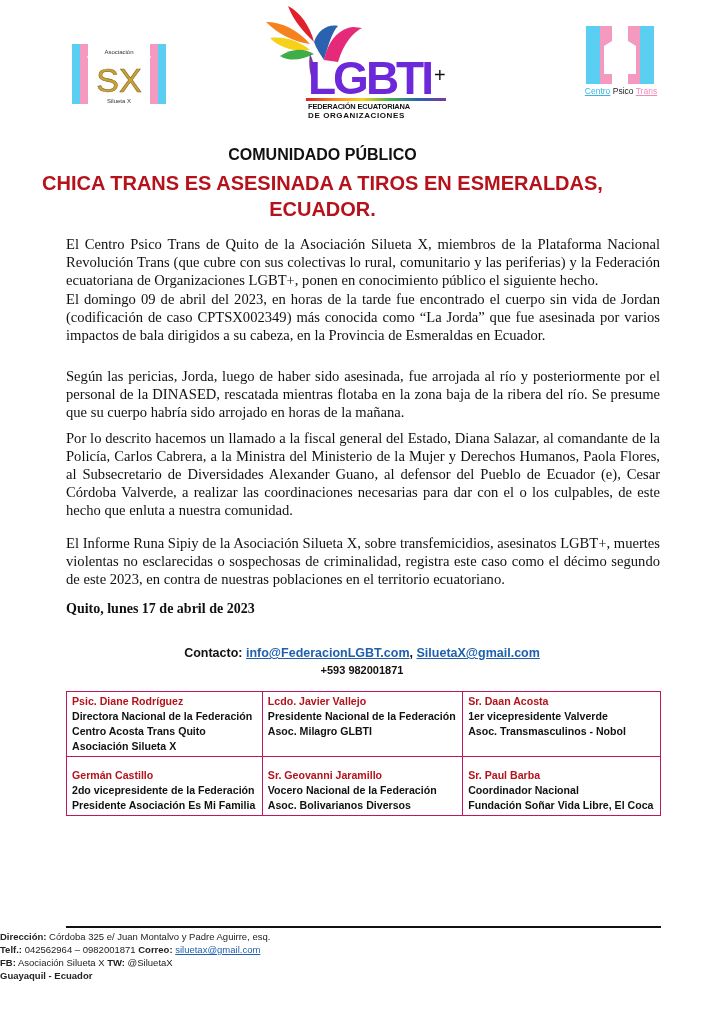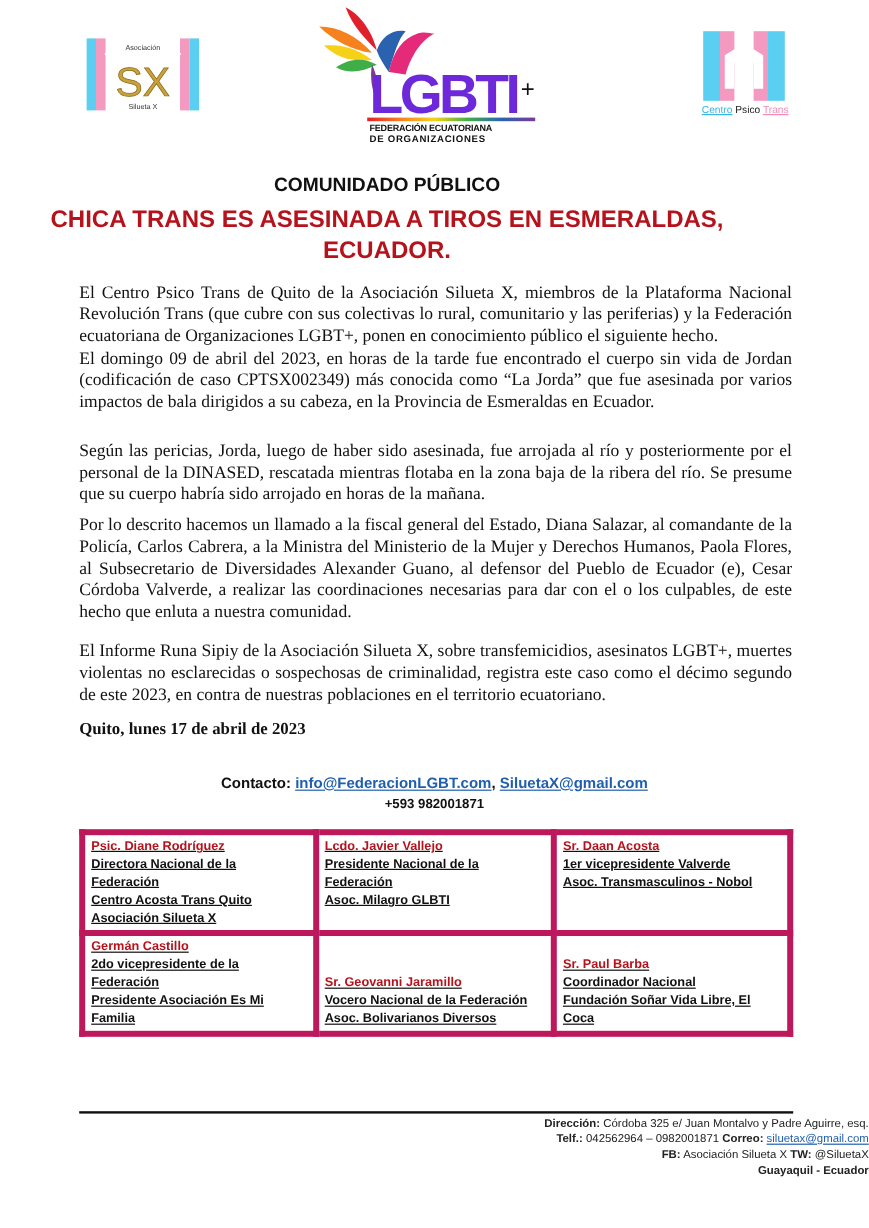--- a/index.html
+++ b/index.html
@@ -1,48 +1,48 @@
 <!DOCTYPE html>
 <html><head>
 <meta charset="utf-8">
 <style>
   html, body { margin:0; padding:0; background:#ffffff; }
   body { width:724px; height:1023px; position:relative; overflow:hidden; font-family:"Liberation Serif", serif; color:#111; }
   .abs { position:absolute; }
 
   
-  .logo-sx { left:72px; top:28px; width:94px; height:68px; }
+  .logo-sx { left:72px; top:40px; width:94px; height:68px; }
   .logo-lgbti { left:258px; top:2px; width:200px; height:120px; }
   .logo-cpt { left:582px; top:24px; width:78px; height:78px; }
 
   .heading { left:0; width:645px; text-align:center; font-family:"Liberation Sans", sans-serif; font-weight:bold; }
   .h-comm { top:146px; font-size:16px; color:#111; }
   .h-title { top:170px; font-size:20px; color:#b5121b; line-height:26px; }
 
   .para { left:66px; width:594px; font-size:14.6px; line-height:18px; text-align:justify; }
   .p1 { top:235px; }
   .p2 { top:290px; }
   .p3 { top:367px; }
   .p4 { top:429px; }
   .p5 { top:534px; }
   .date { left:66px; top:601px; font-size:14px; font-weight:bold; }
 
   .contact { left:0; width:724px; top:646px; text-align:center; font-family:"Liberation Sans", sans-serif; font-size:12.5px; font-weight:bold; }
   .contact a { color:#1f5fae; text-decoration:underline; }
   .phone { left:0; width:724px; top:664px; text-align:center; font-family:"Liberation Sans", sans-serif; font-size:11px; font-weight:bold; }
 
   table.sig { position:absolute; left:66px; top:691px; width:595px; border-collapse:collapse; font-family:"Liberation Sans", sans-serif; font-size:10.6px; font-weight:bold; }
-  table.sig td { border:5px solid #be185d; vertical-align:top; padding:2px 5px 2px 5px; line-height:15px;text-decoration:underline; }
+  table.sig td { border:1px solid #be185d; vertical-align:top; padding:2px 5px 2px 5px; line-height:15px; }
   table.sig tr.r1 td { height:56px; }
   table.sig tr.r2 td { height:54px; vertical-align:bottom; }
   .sig-name { color:#b5121b; display:block; }
   .sig-line { display:block; color:#111; }
 
   .footer-rule { left:66px; top:926px; width:595px; height:2px; background:#111; }
-  .footer { left:0; width:724px; top:930px; text-align:right; font-family:"Liberation Sans", sans-serif; font-size:9.5px; line-height:13px; color:#222; }
+  .footer { left:0; width:724px; top:930px; text-align:left; font-family:"Liberation Sans", sans-serif; font-size:9.5px; line-height:13px; color:#222; }
   .footer b { font-weight:bold; }
   .footer a { color:#1f5fae; text-decoration:underline; }
 </style>
 </head>
 <body>
 
 <div class="abs logo-sx">
   <svg width="94" height="68" viewBox="0 0 94 68">
     <rect x="0" y="4" width="8" height="60" fill="#5bcff1"></rect>
     <rect x="8" y="4" width="8" height="60" fill="#f49ac1"></rect>

